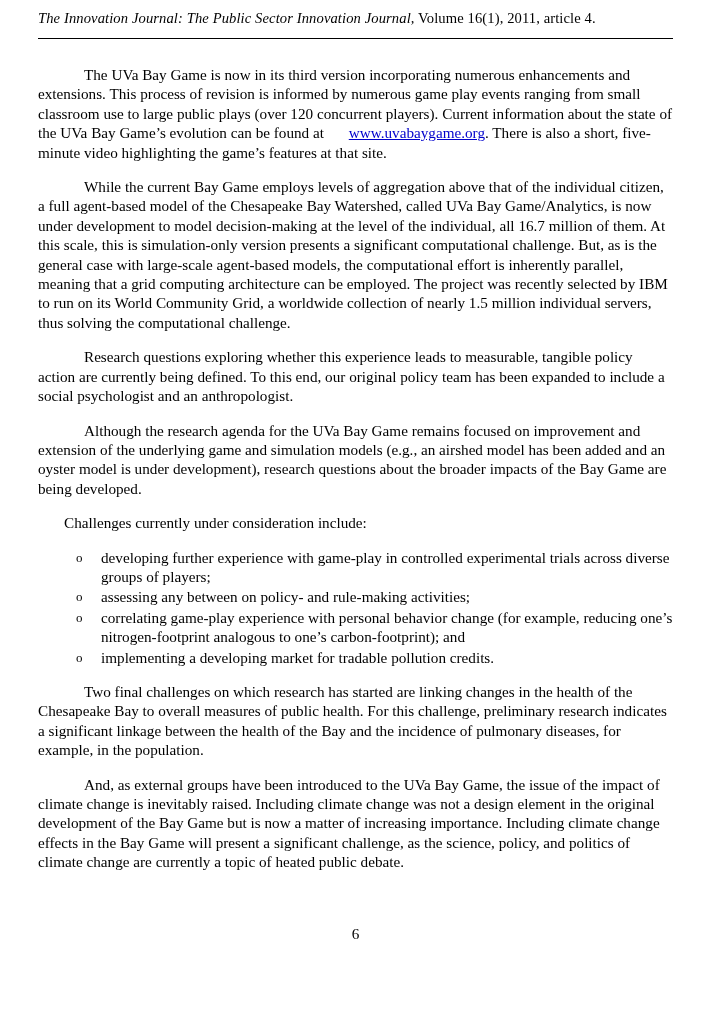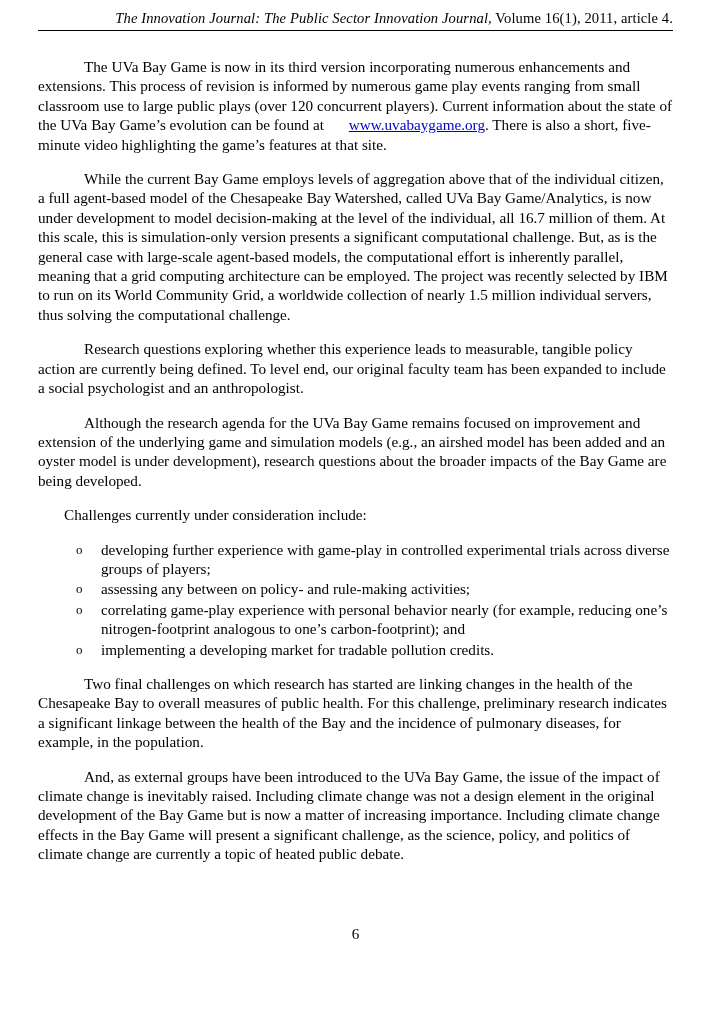--- a/index.html
+++ b/index.html
@@ -16,24 +16,24 @@
     overflow: hidden;
   }
   .page {
     width: 711px;
     height: 1024px;
     box-sizing: border-box;
     padding: 10px 38px 0 38px;
     position: relative;
   }
   .header {
-    text-align: right;
+    text-align: left;
     font-size: 14.6px;
     font-style: italic;
-    padding-bottom: 3px;
+    padding-bottom: 11px;
     border-bottom: 1.4px solid #000;
     margin: 0 0 26px 0;
     letter-spacing: 0.1px;
     white-space: nowrap;
   }
   .header .vol {
     font-style: normal;
   }
   p.body-par {
     font-size: 15.2px;
@@ -84,30 +84,30 @@
 <div class="page">
 
   <div class="header">
     <span>The Innovation Journal: The Public Sector Innovation Journal,</span><span class="vol"> Volume 16(1), 2011, article 4.</span>
   </div>
 
   <p class="body-par"><span>The UVa Bay Game is now in its third version incorporating numerous enhancements and extensions.  This process of revision is informed by numerous game play events ranging from small classroom use to large public plays (over 120 concurrent players).  Current information about the state of the UVa Bay Game’s evolution can be found at </span><a class="link" href="#">www.uvabaygame.org</a><span>.   There is also a short, five-minute video highlighting the game’s features at that site.</span></p>
 
   <p class="body-par">While the current Bay Game employs levels of aggregation above that of the individual citizen, a full agent-based model of the Chesapeake Bay Watershed, called UVa Bay Game/Analytics, is now under development to model decision-making at the level of the individual, all 16.7 million of them.  At this scale, this is simulation-only version presents a significant computational challenge.  But, as is the general case with large-scale agent-based models, the computational effort is inherently parallel, meaning that a grid computing architecture can be employed. The project was recently selected by IBM to run on its World Community Grid, a worldwide collection of nearly 1.5 million individual servers, thus solving the computational challenge.</p>
 
-  <p class="body-par">Research questions exploring whether this experience leads to measurable, tangible policy action are currently being defined.  To level end, our original faculty team has been expanded to include a social psychologist and an anthropologist.</p>
+  <p class="body-par">Research questions exploring whether this experience leads to measurable, tangible policy action are currently being defined.  To this end, our original policy team has been expanded to include a social psychologist and an anthropologist.</p>
 
   <p class="body-par">Although the research agenda for the UVa Bay Game remains focused on improvement and extension of the underlying game and simulation models (e.g., an airshed model has been added and an oyster model is under development), research questions about the broader impacts of the Bay Game are being developed.</p>
 
   <p class="body-par challenges">Challenges currently under consideration include:</p>
 
   <ul class="bullets">
     <li><span class="marker">o</span><span>developing further experience with game-play in controlled experimental trials across diverse groups of players;</span></li>
     <li><span class="marker">o</span><span>assessing any between on policy- and rule-making activities;</span></li>
-    <li><span class="marker">o</span><span>correlating game-play experience with personal behavior nearly (for example,  reducing one’s nitrogen-footprint analogous to one’s carbon-footprint); and</span></li>
+    <li><span class="marker">o</span><span>correlating game-play experience with personal behavior change (for example,  reducing one’s nitrogen-footprint analogous to one’s carbon-footprint); and</span></li>
     <li><span class="marker">o</span><span>implementing a developing market for tradable pollution credits.</span></li>
   </ul>
 
   <p class="body-par">Two final challenges on which research has started are linking changes in the health of the Chesapeake Bay to overall measures of public health.  For this challenge, preliminary research indicates a significant linkage between the health of the Bay and the incidence of pulmonary diseases, for example, in the population.</p>
 
   <p class="body-par">And, as external groups have been introduced to the UVa Bay Game, the issue of the impact of climate change is inevitably raised.   Including climate change was not a design element in the original development of the Bay Game but is now a matter of increasing importance.  Including climate change effects in the Bay Game will present a significant challenge, as the science, policy, and politics of climate change are currently a topic of heated public debate.</p>
 
   <div class="page-number">6</div>
 
 </div>

